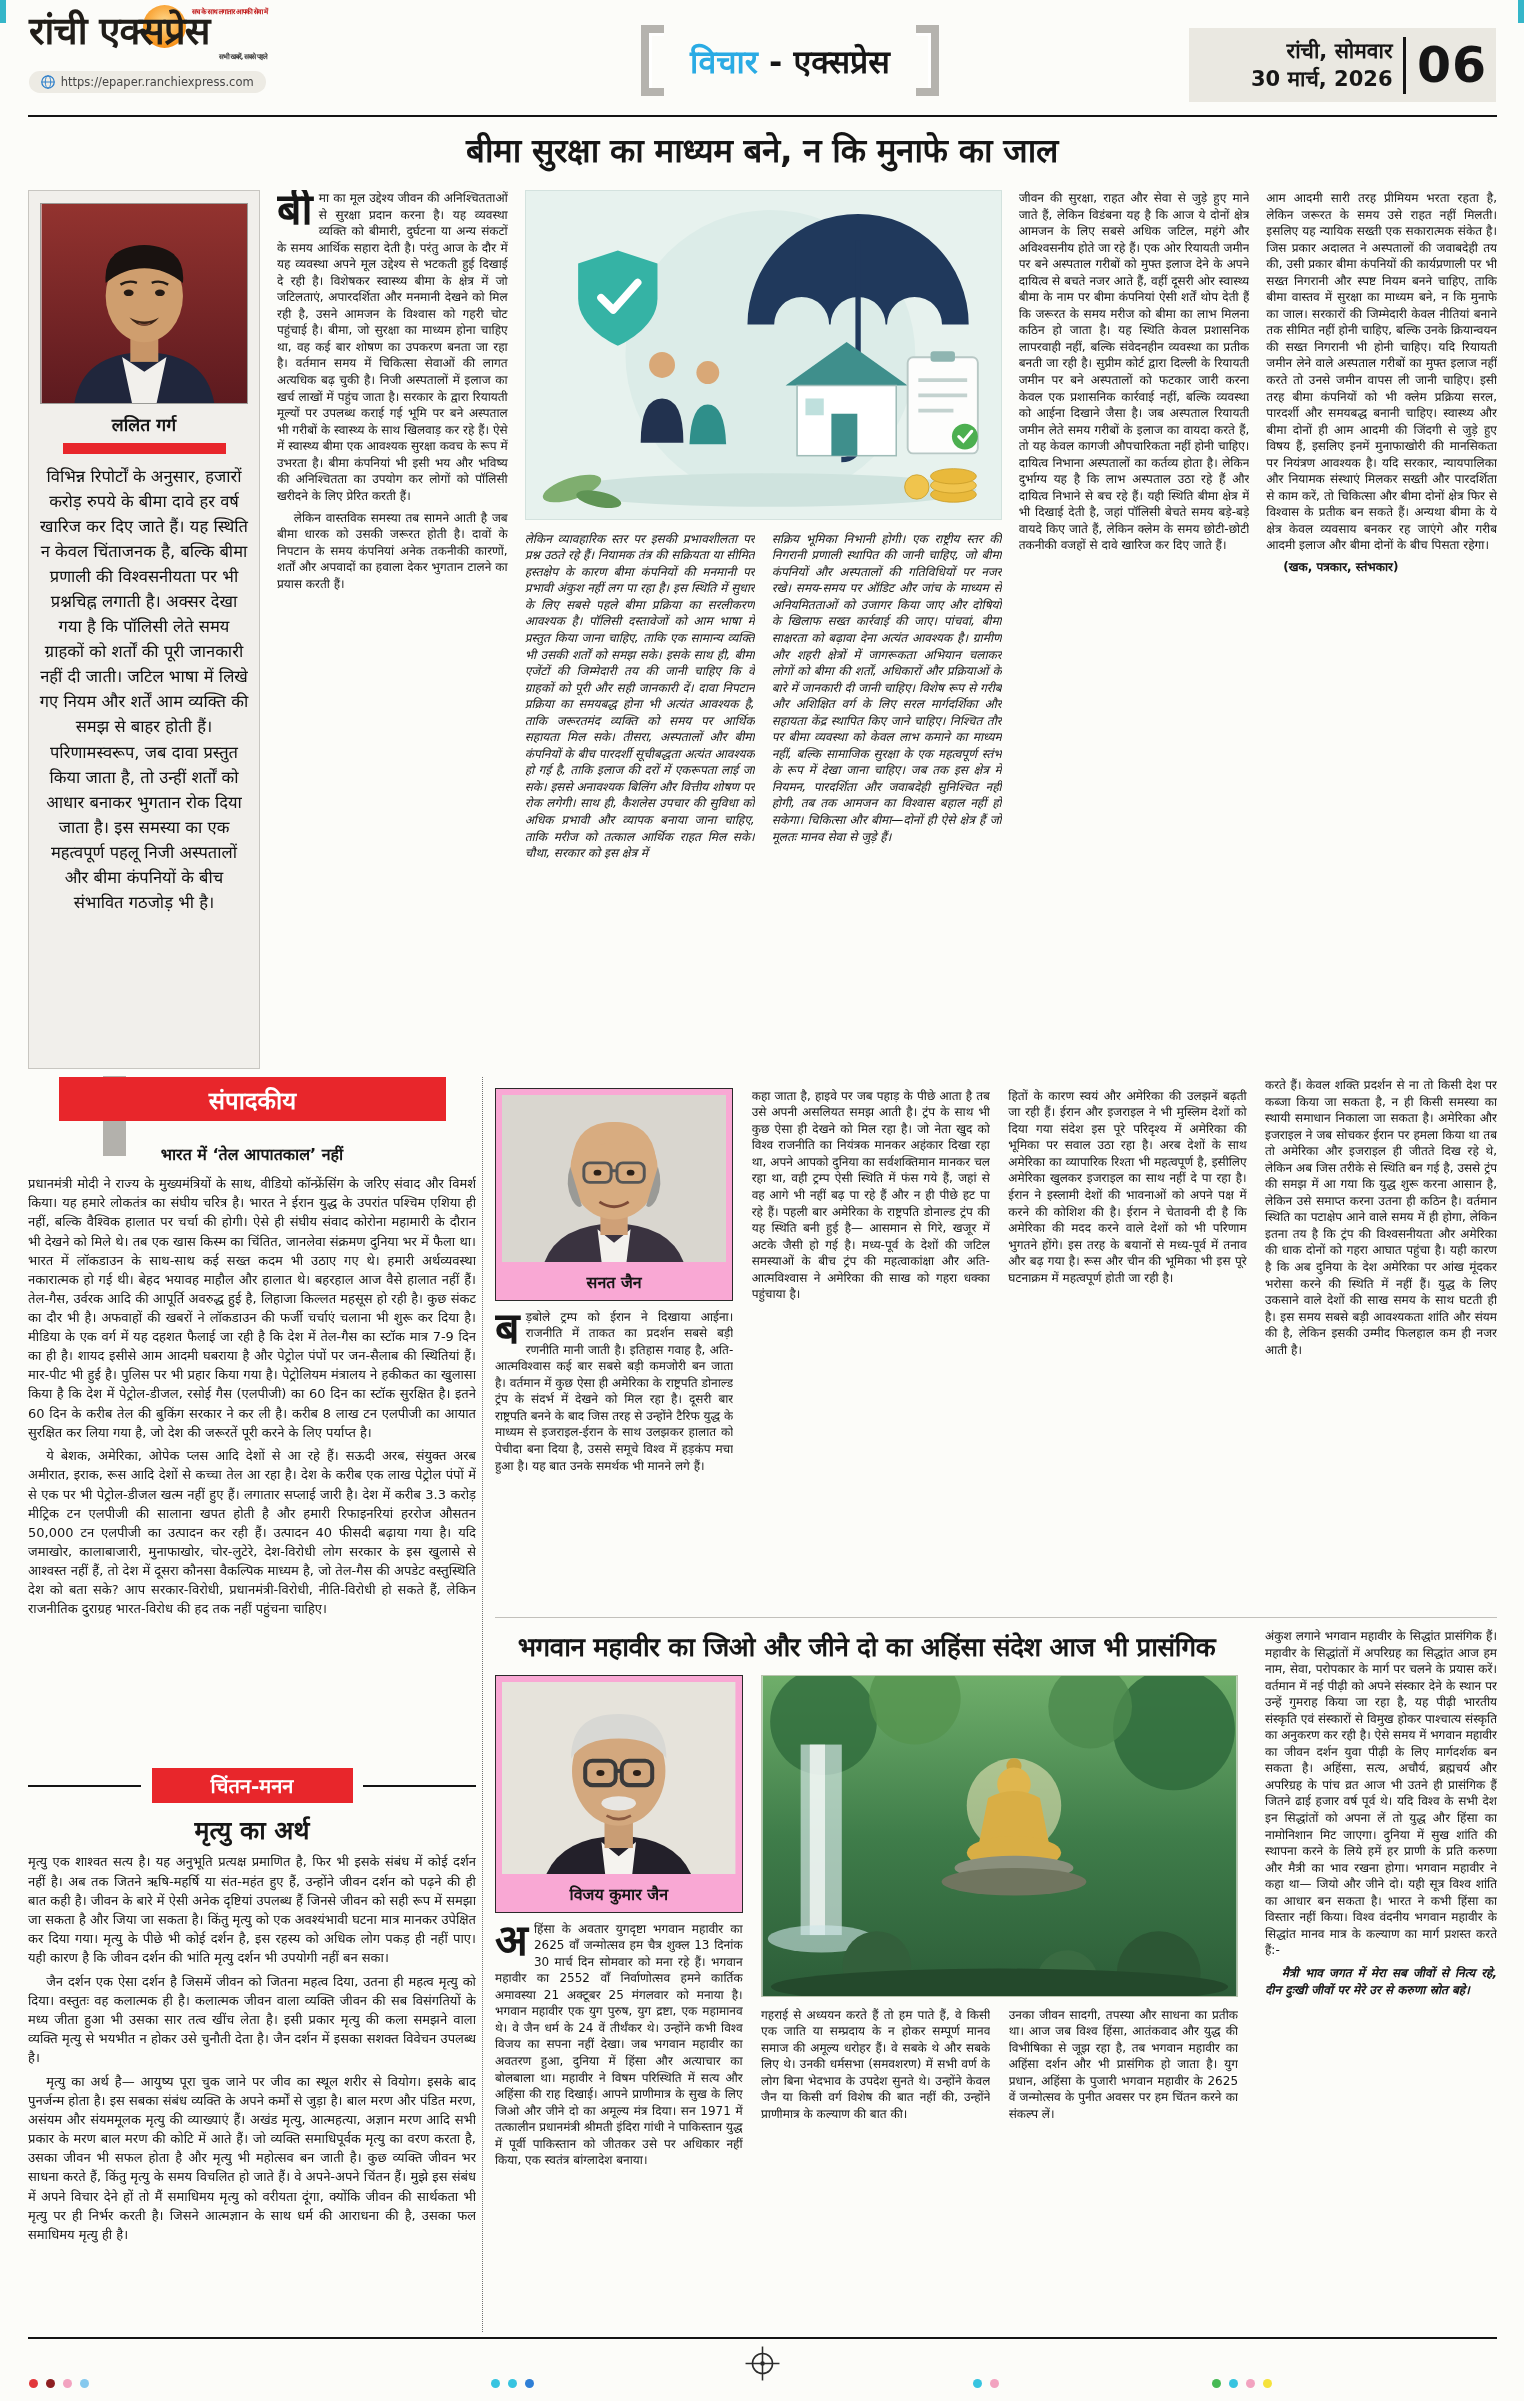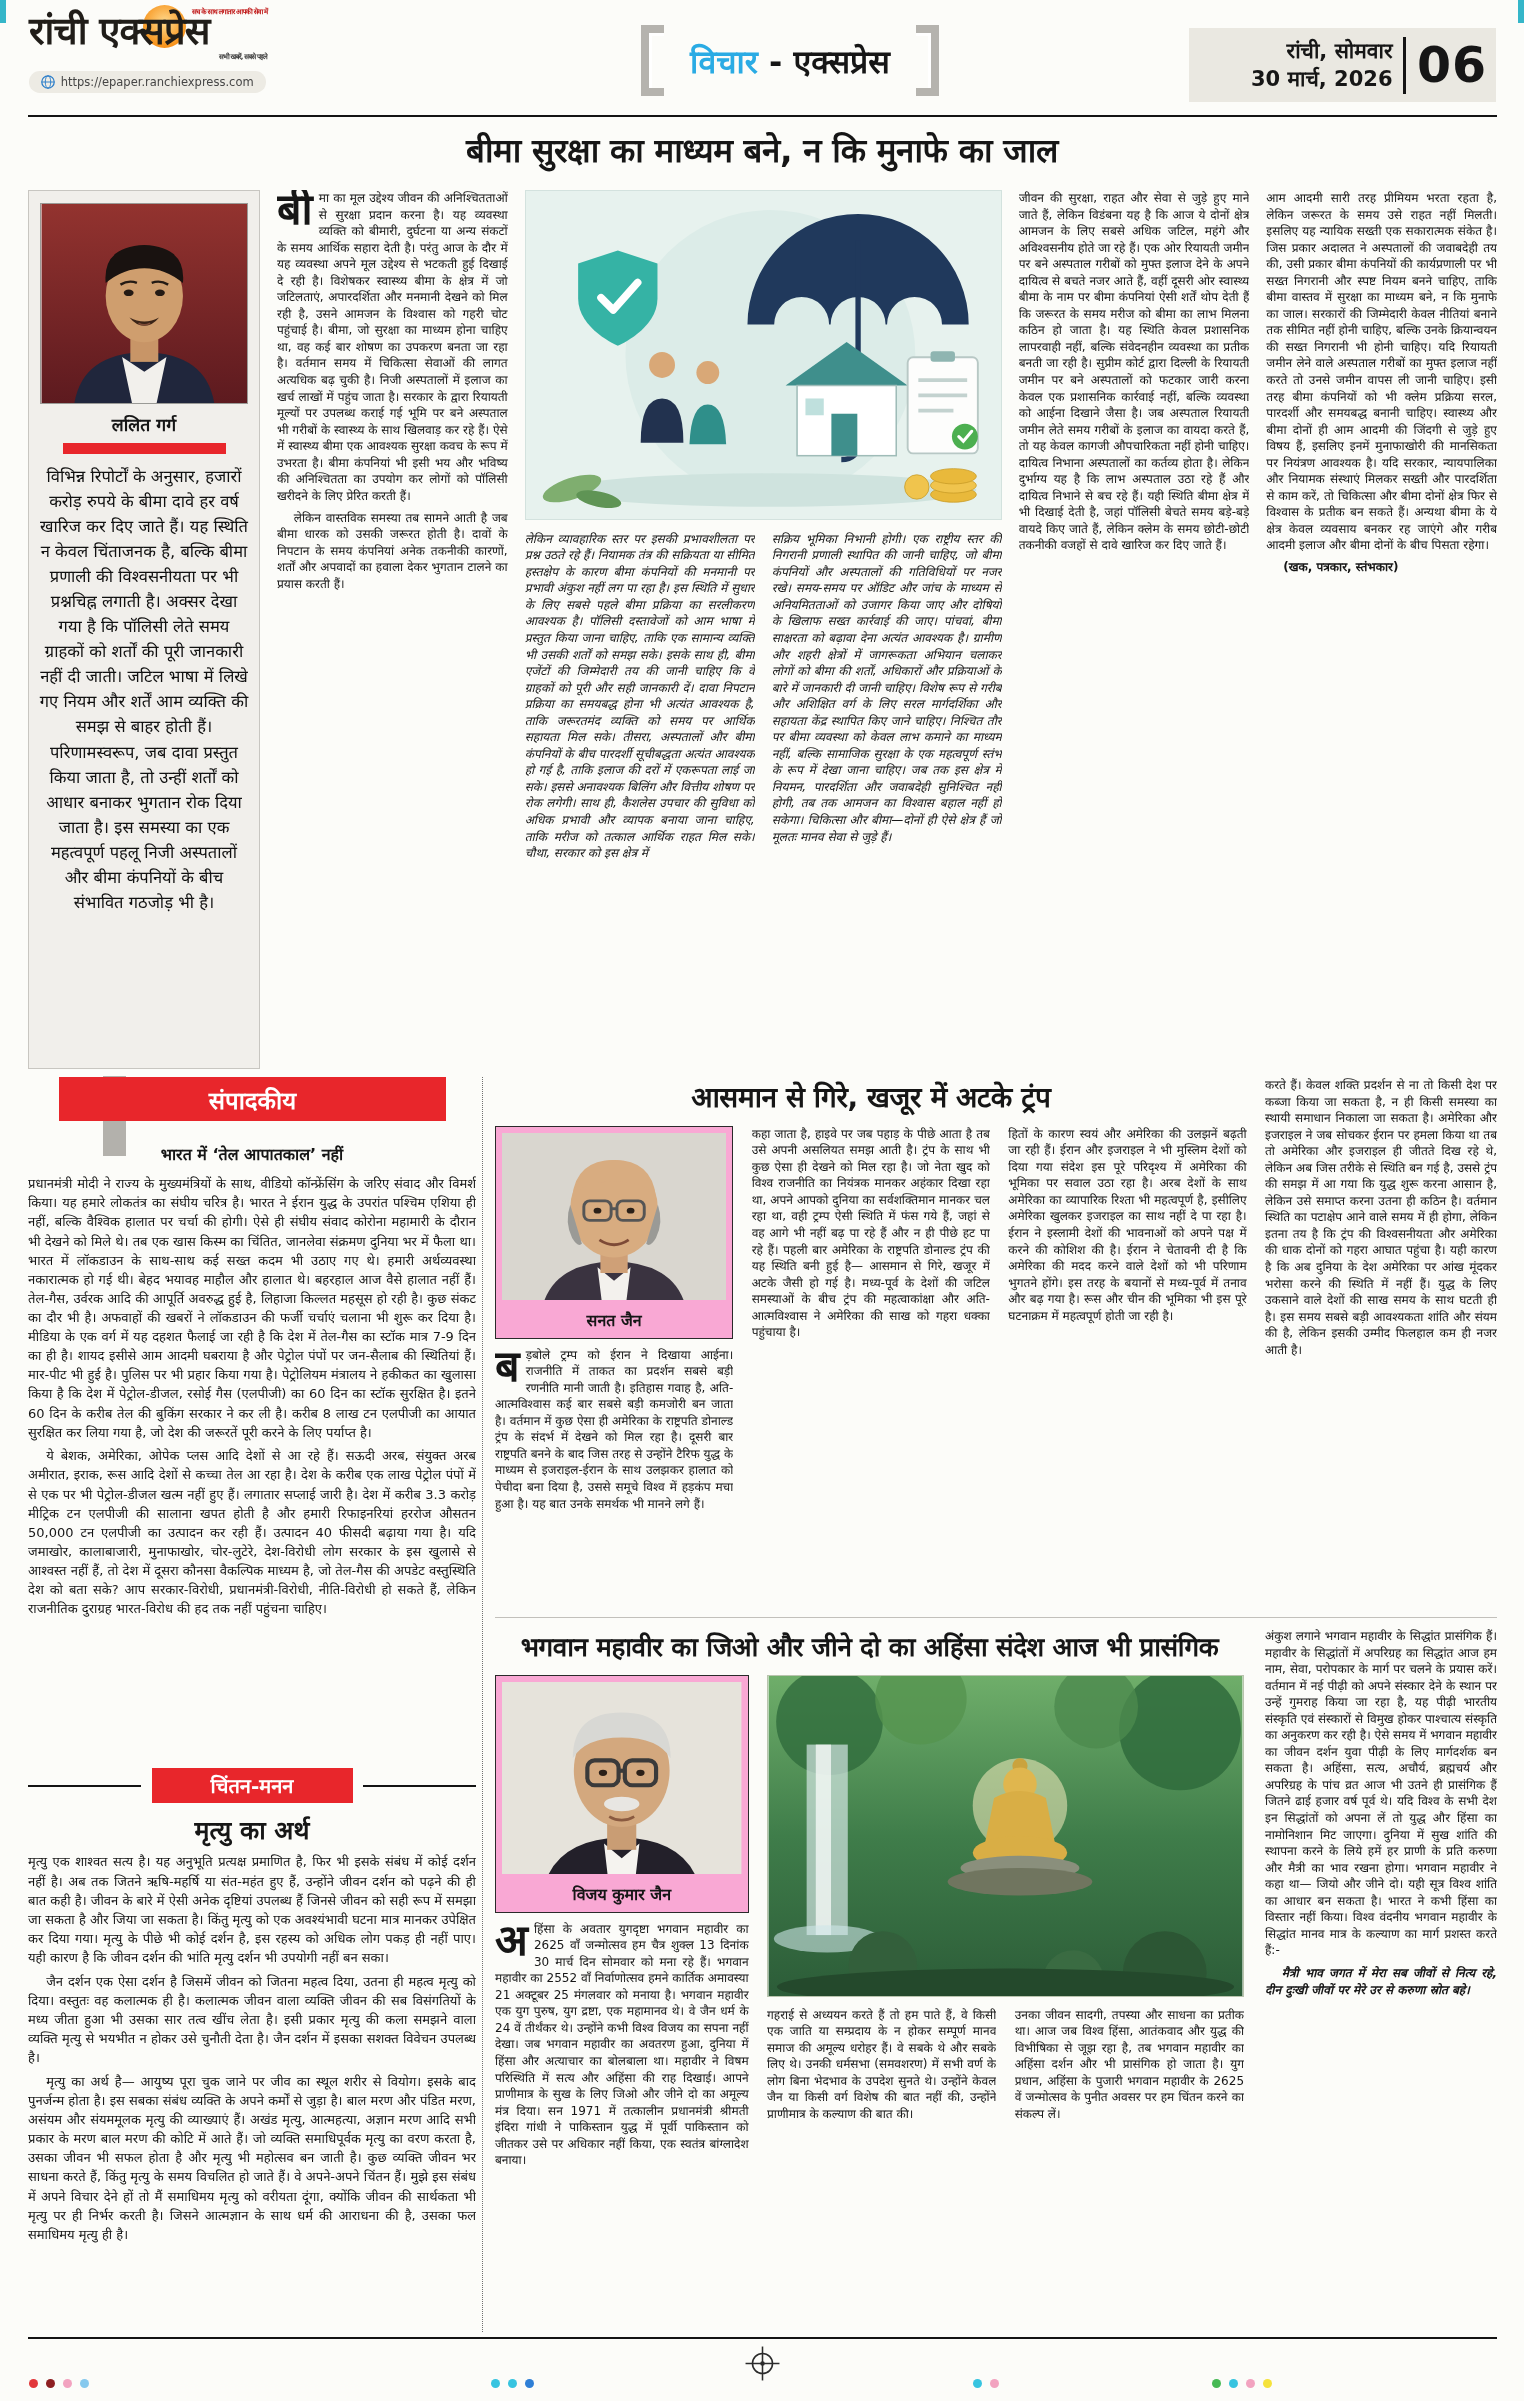--- a/index.html
+++ b/index.html
@@ -79,21 +79,21 @@
   .a2 { position:absolute; left:495px; top:1077px; width:1002px; height:536px; display:flex; gap:18.4px; }
   .a2-main { flex:1 1 0; }
   .a2-headline { text-align:center; font-weight:800; font-size:28px; letter-spacing:-0.4px; }
   .a2-cols { display:flex; gap:18.4px; height:482px; margin-top:10.7px; }
   .a2-col { flex:1 1 0; overflow:hidden; }
   .a2-right { flex:0 0 232px; overflow:hidden; }
   .photo-box { border:1.5px solid #2a2a2a; background:#f9a8d4; padding:6.1px; margin-bottom:7.7px; }
   .photo-caption { text-align:center; font-weight:700; font-size:16px; padding-top:5.4px; }
 
   
-  .a3 { position:absolute; left:495px; top:1628px; width:1002px; height:704px; display:flex; gap:21px; }
+  .a3 { position:absolute; left:495px; top:1628px; width:1002px; height:704px; display:flex; gap:27px; }
   .a3-main { flex:1 1 0; }
   .a3-headline { text-align:center; font-weight:800; font-size:26px; letter-spacing:-0.4px; }
   .a3-row { display:flex; gap:18.4px; margin-top:10.7px; height:654px; }
   .a3-col1 { flex:1 1 0; overflow:hidden; }
   .a3-mid { flex:0 0 477px; }
   .a3-mid-cols { display:flex; gap:18.4px; height:313px; margin-top:10px; }
   .a3-mid-col { flex:1 1 0; overflow:hidden; }
   .a3-right { flex:0 0 232px; overflow:hidden; }
   .verse { font-style:italic; font-weight:700; margin-top:6.1px; }
 
@@ -260,21 +260,20 @@
       <p>जैन दर्शन एक ऐसा दर्शन है जिसमें जीवन को जितना महत्व दिया, उतना ही महत्व मृत्यु को दिया। वस्तुतः वह कलात्मक ही है। कलात्मक जीवन वाला व्यक्ति जीवन की सब विसंगतियों के मध्य जीता हुआ भी उसका सार तत्व खींच लेता है। इसी प्रकार मृत्यु की कला समझने वाला व्यक्ति मृत्यु से भयभीत न होकर उसे चुनौती देता है। जैन दर्शन में इसका सशक्त विवेचन उपलब्ध है।</p>
       <p>मृत्यु का अर्थ है— आयुष्य पूरा चुक जाने पर जीव का स्थूल शरीर से वियोग। इसके बाद पुनर्जन्म होता है। इस सबका संबंध व्यक्ति के अपने कर्मों से जुड़ा है। बाल मरण और पंडित मरण, असंयम और संयममूलक मृत्यु की व्याख्याएं हैं। अखंड मृत्यु, आत्महत्या, अज्ञान मरण आदि सभी प्रकार के मरण बाल मरण की कोटि में आते हैं। जो व्यक्ति समाधिपूर्वक मृत्यु का वरण करता है, उसका जीवन भी सफल होता है और मृत्यु भी महोत्सव बन जाती है। कुछ व्यक्ति जीवन भर साधना करते हैं, किंतु मृत्यु के समय विचलित हो जाते हैं। वे अपने-अपने चिंतन हैं। मुझे इस संबंध में अपने विचार देने हों तो मैं समाधिमय मृत्यु को वरीयता दूंगा, क्योंकि जीवन की सार्थकता भी मृत्यु पर ही निर्भर करती है। जिसने आत्मज्ञान के साथ धर्म की आराधना की है, उसका फल समाधिमय मृत्यु ही है।</p>
     </div>
   </div>
 
   <div class="dotted-sep"></div>
   <div class="thin-sep"></div>
 
   <div class="a2">
     <div class="a2-main">
-      <div class="a2-headline">आसमान से गिरे, खजूर में अटके ट्रंप</div>
       <div class="a2-cols">
         <div class="a2-col bt">
           <div class="photo-box">
             <svg width="100%" height="167" viewBox="0 0 230 200" preserveAspectRatio="xMidYMid slice">
               <rect width="230" height="200" fill="#d9d6cf"></rect>
               <path d="M40 200 q8 -52 75 -54 q67 2 75 54 Z" fill="#3a3340"></path>
               <path d="M98 152 l17 14 17 -14 -6 48 -22 0 Z" fill="#f3f1ed"></path>
               <rect x="101" y="128" width="28" height="30" fill="#cfa077"></rect>
               <ellipse cx="115" cy="92" rx="45" ry="50" fill="#d8ac80"></ellipse>
               <path d="M72 80 q4 -38 43 -38 q39 0 43 38 q-10 -16 -43 -16 q-33 0 -43 16 Z" fill="#d8ac80"></path>

